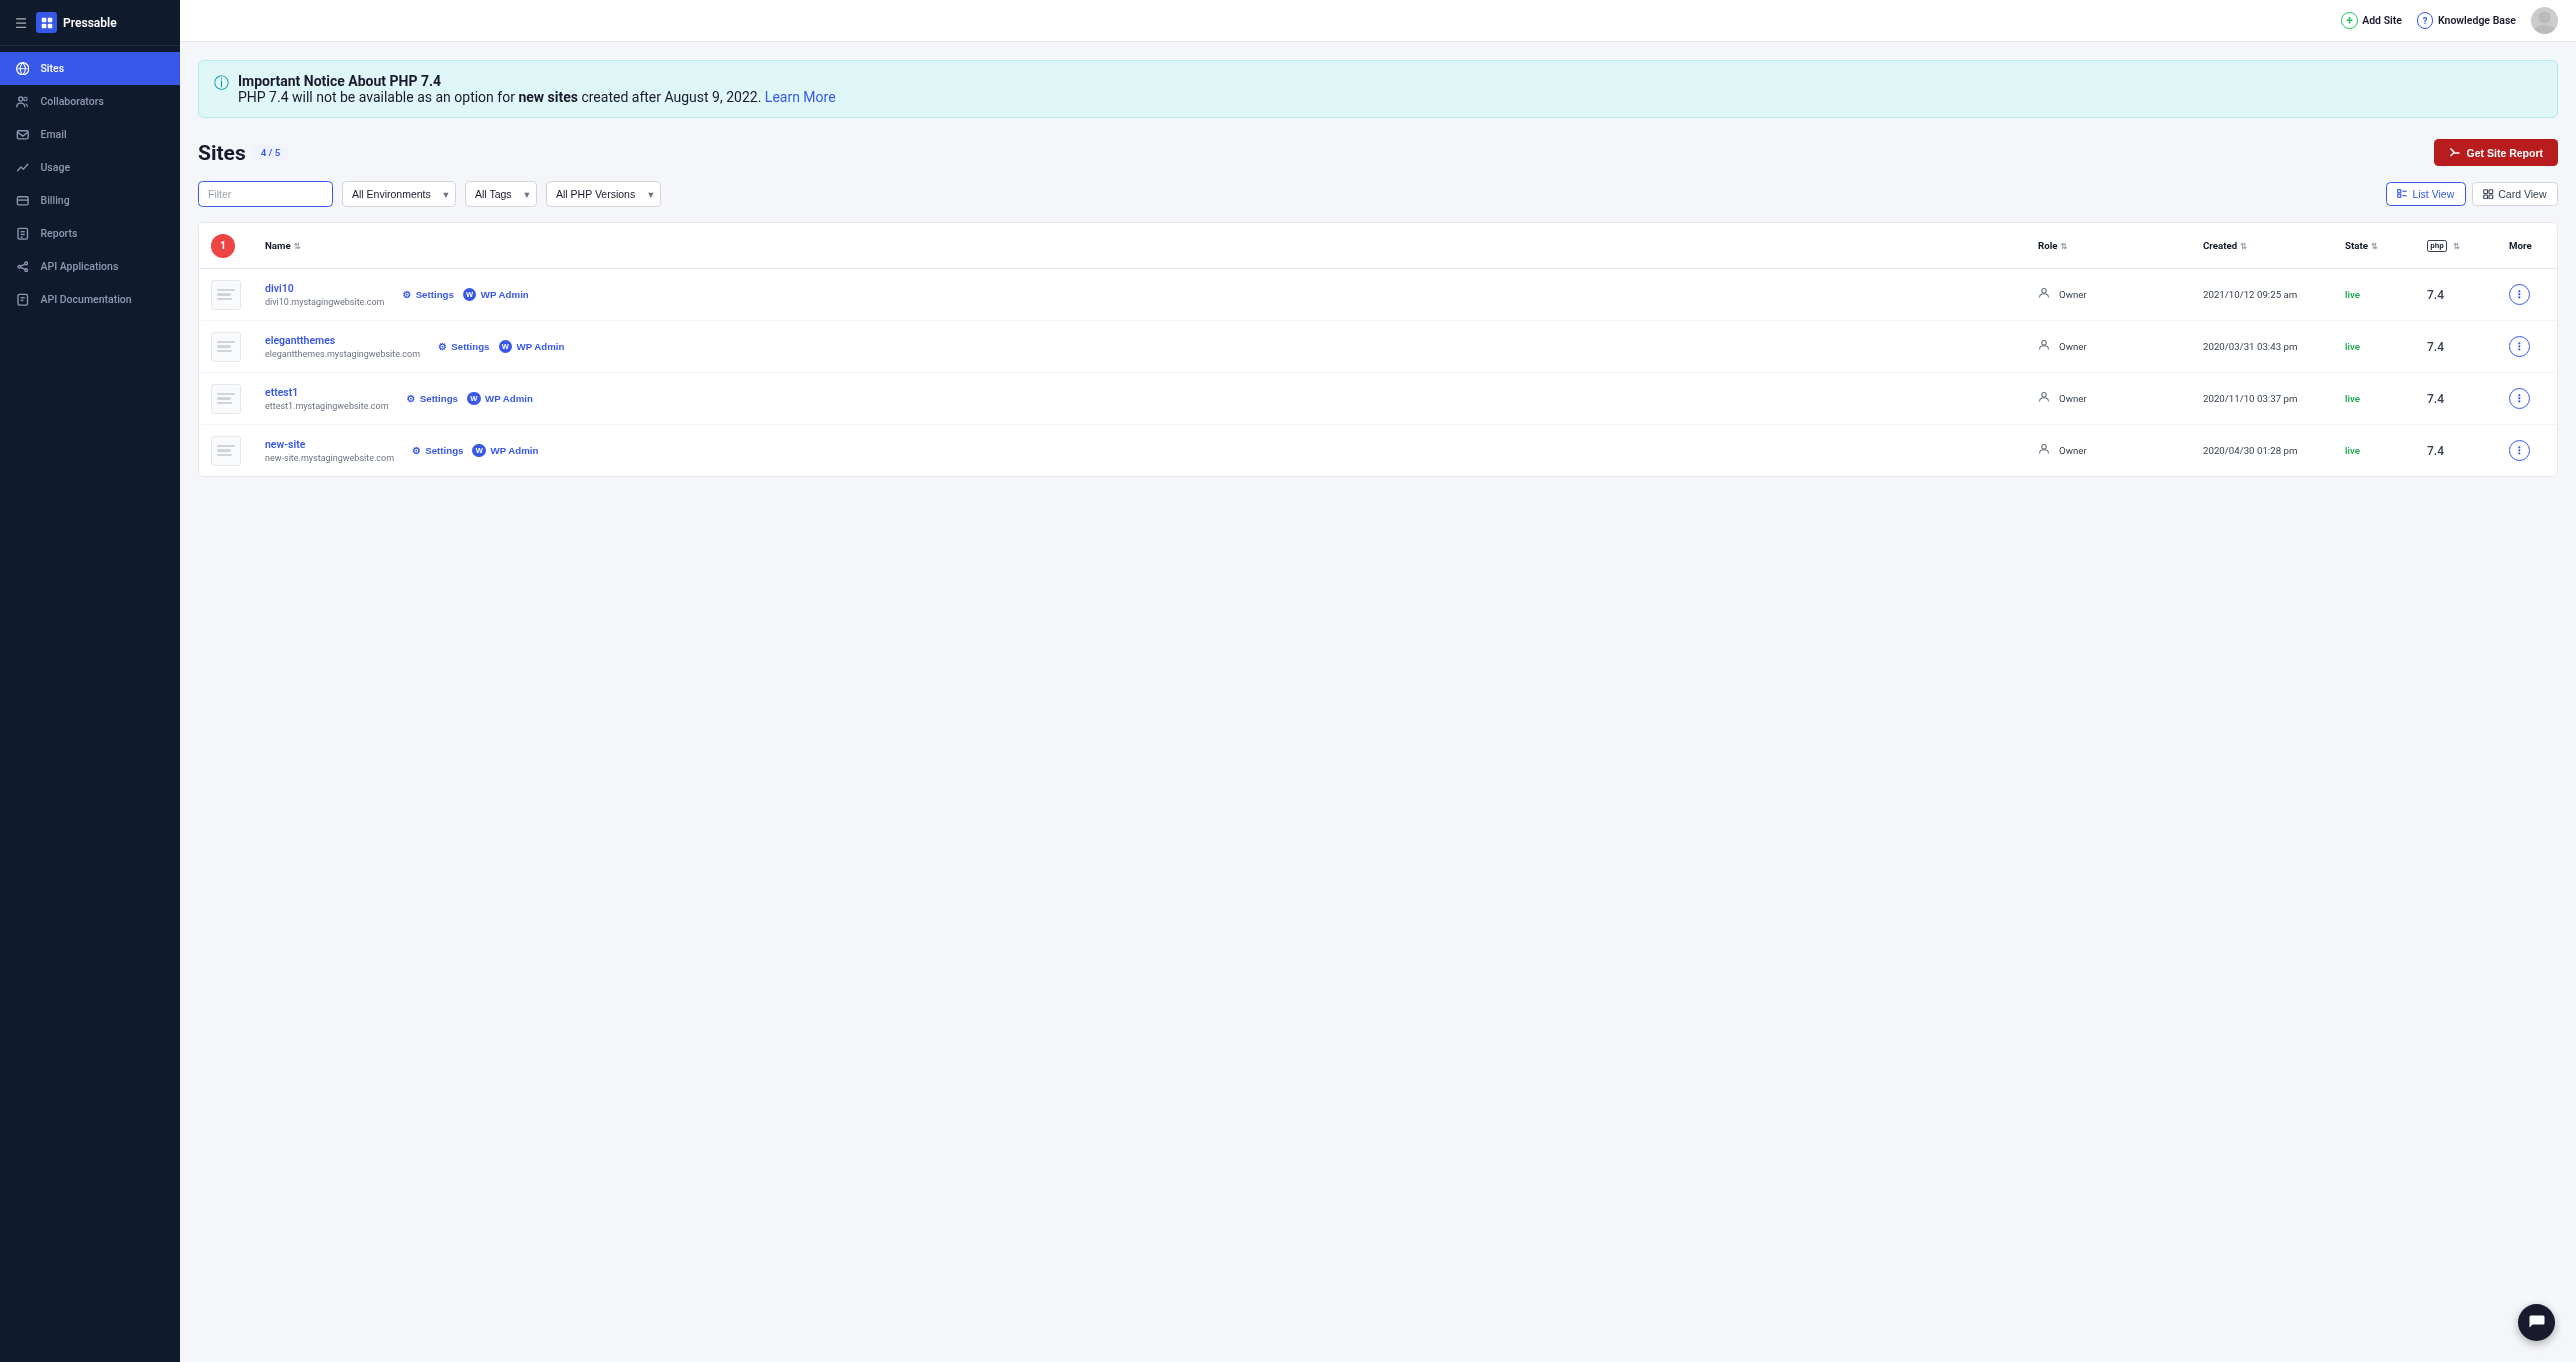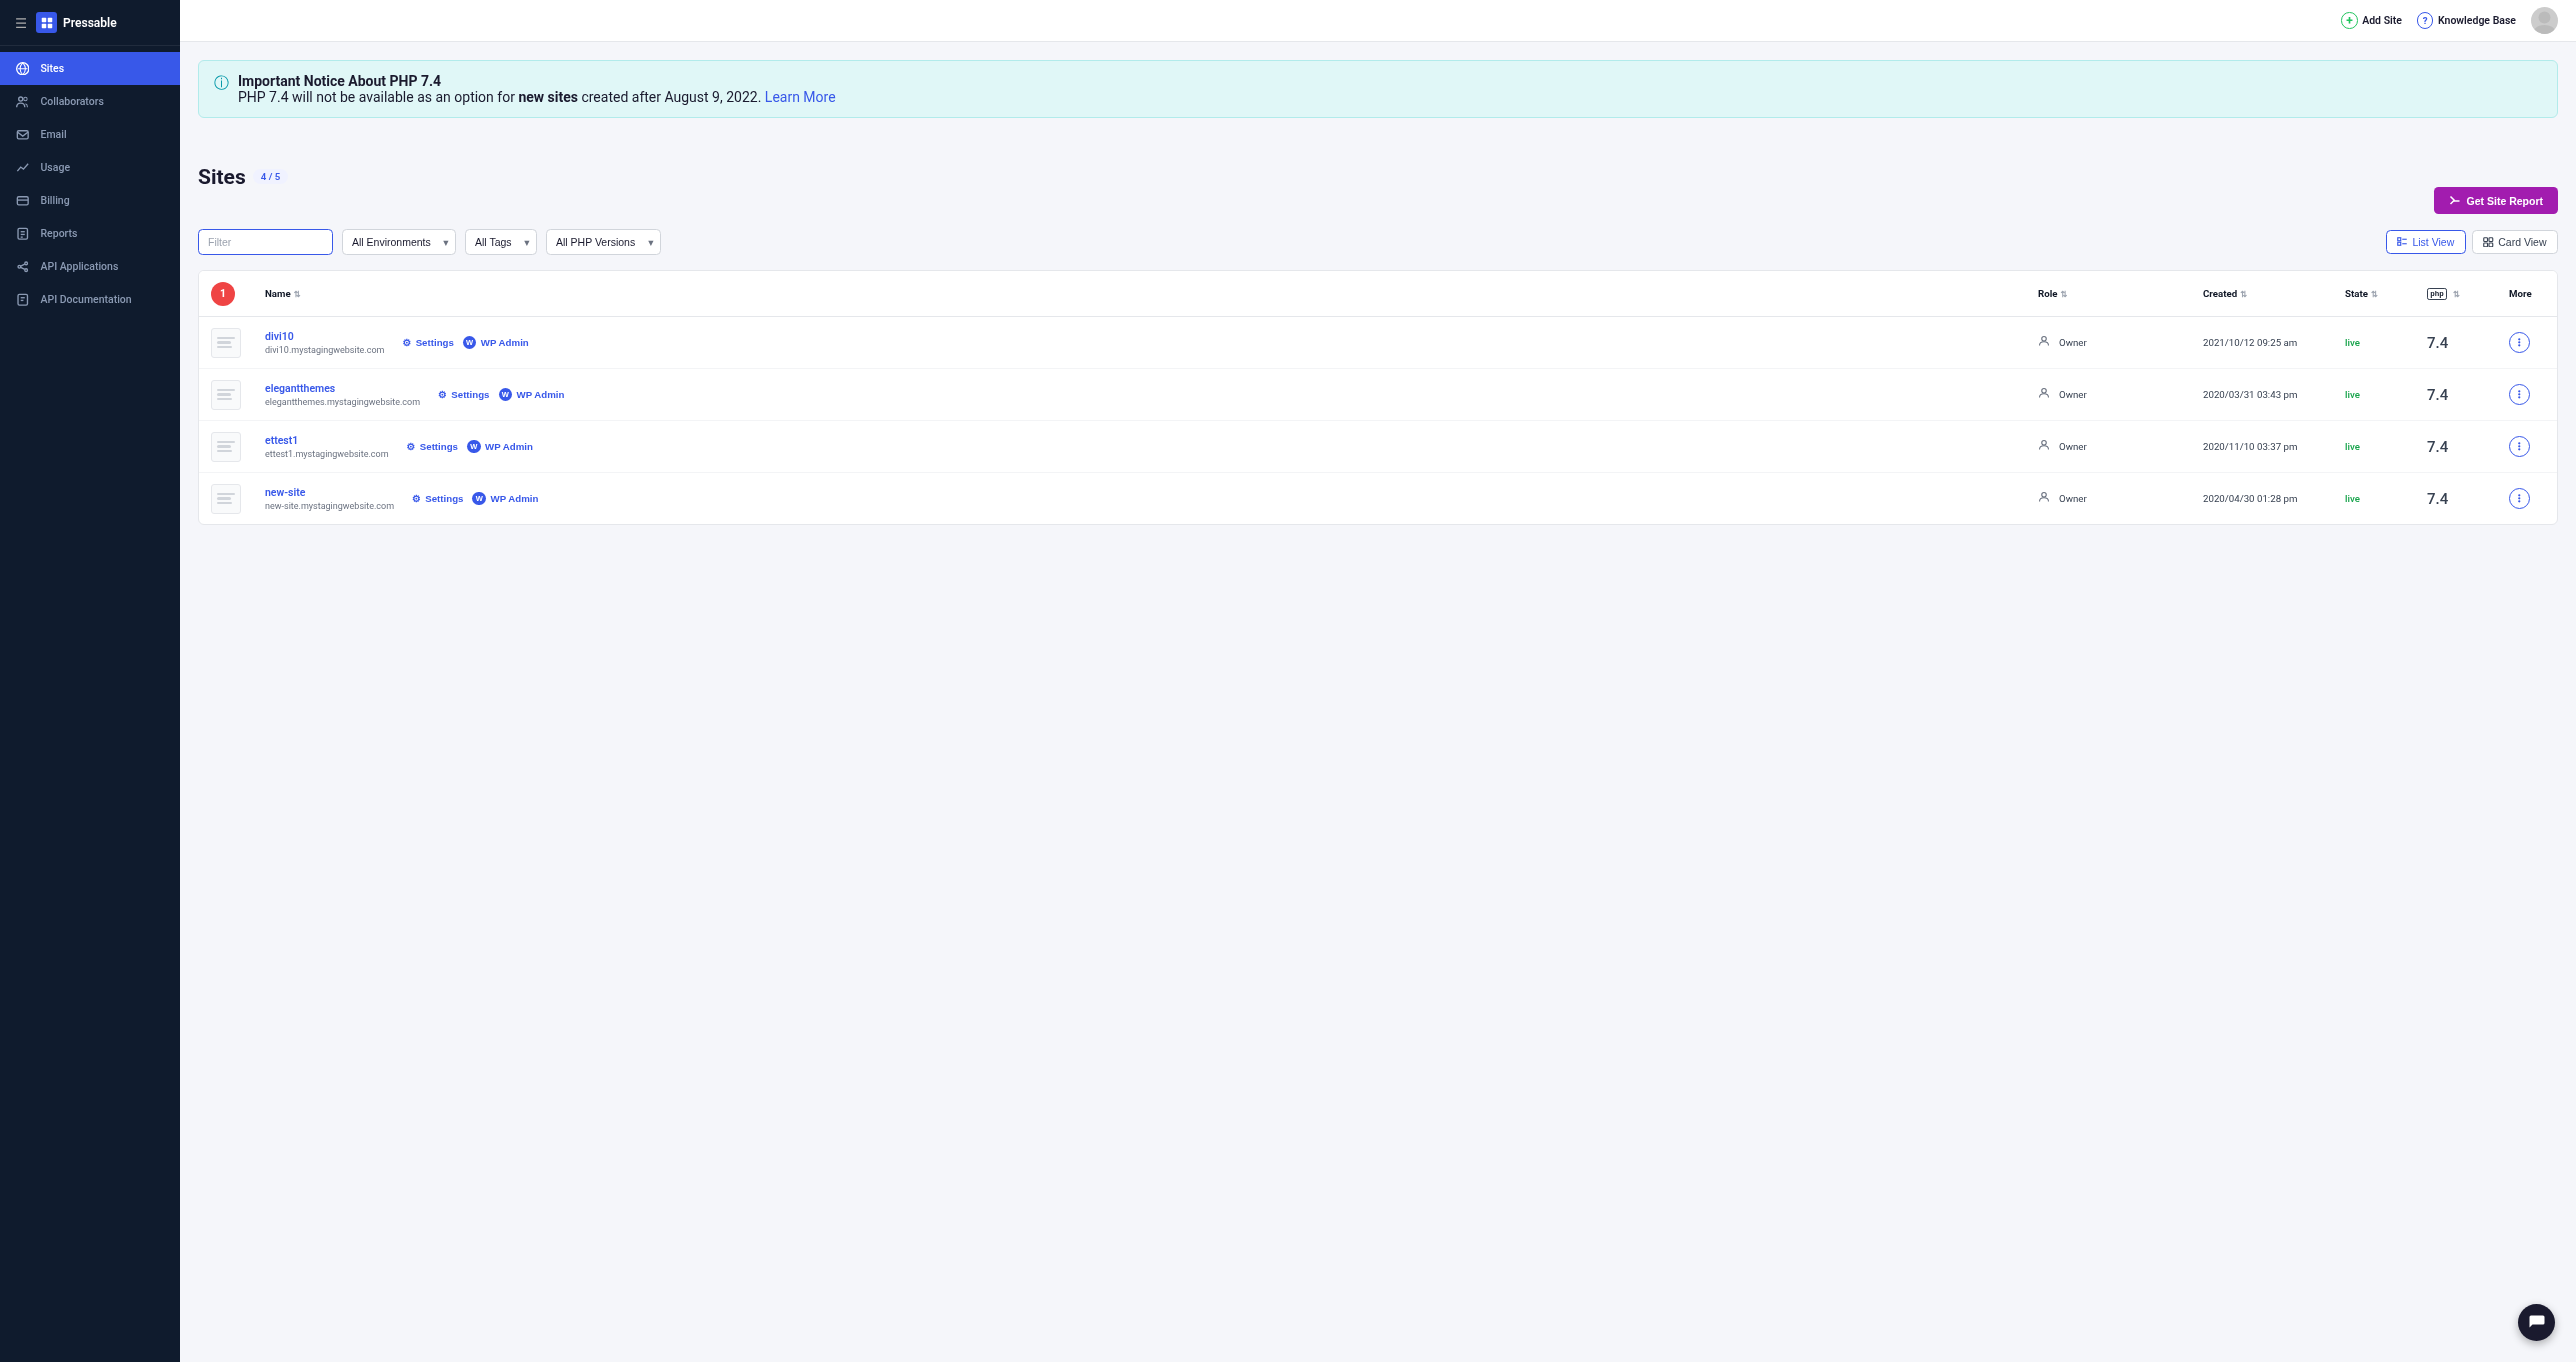--- a/index.html
+++ b/index.html
@@ -201,32 +201,31 @@
     }
     .sites-count {
       background: #f0f2ff;
       color: #3858e9;
       font-size: 9.7px;
       font-weight: 600;
       padding: 2.2px 7.5px;
       border-radius: 15px;
     }
     .get-report-btn {
-      background: #a21caf;
+      background: #b91c1c;
       color: #fff;
       border: none;
       padding: 7.5px 15px;
       border-radius: 4.5px;
       font-size: 10.5px;
       font-weight: 600;
       cursor: pointer;
       display: flex;
       align-items: center;
       gap: 6px;
-      margin-top: 48px;
     }
 
     
     .filters {
       display: flex;
       align-items: center;
       gap: 9px;
       margin-bottom: 15px;
       flex-wrap: wrap;
     }
@@ -395,21 +394,21 @@
     .person-icon { color: #6b7280; font-size: 12px; }
     .created-cell { color: #374151; font-size: 9.7px; }
     .state-badge {
       color: #16a34a;
       font-size: 9.7px;
       font-weight: 500;
     }
     .php-badge {
       display: inline-flex;
       align-items: center;
-      font-size: 15px;
+      font-size: 12px;
       color: #374151;
       font-weight: 500;
     }
     .more-btn {
       width: 21px;
       height: 21px;
       border-radius: 50%;
       border: 1.5px solid #3858e9;
       color: #3858e9;
       display: flex;

